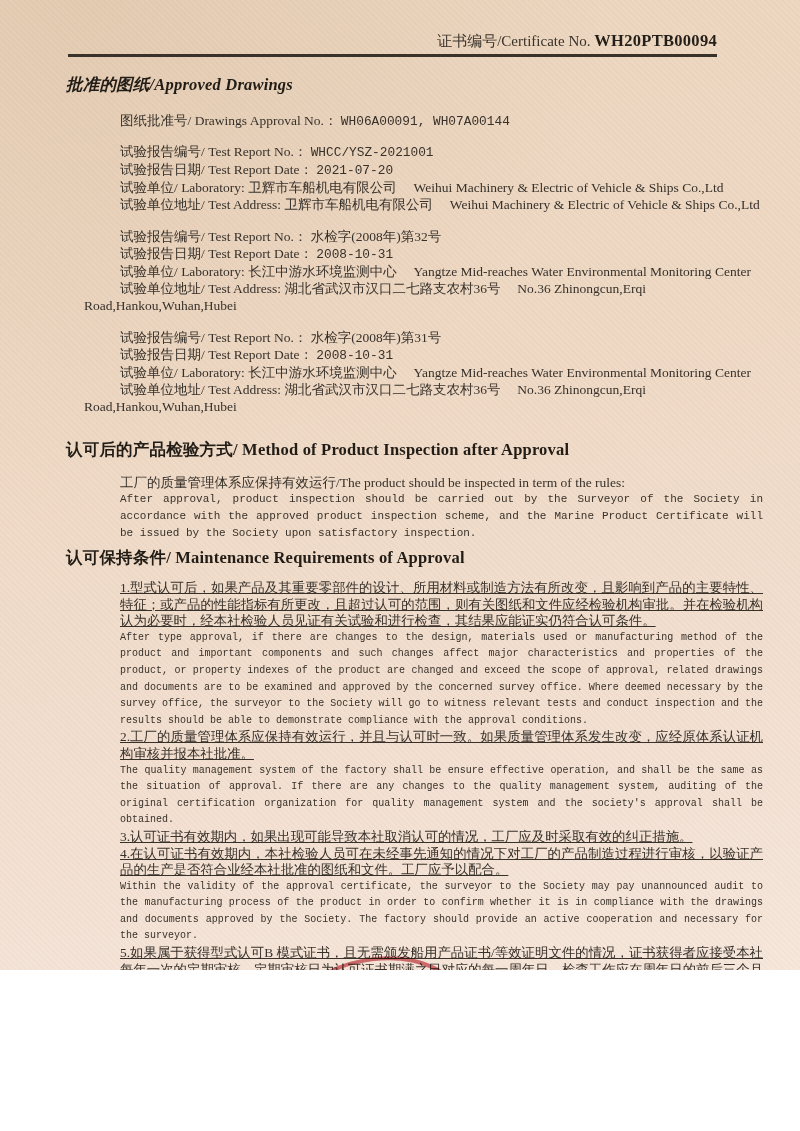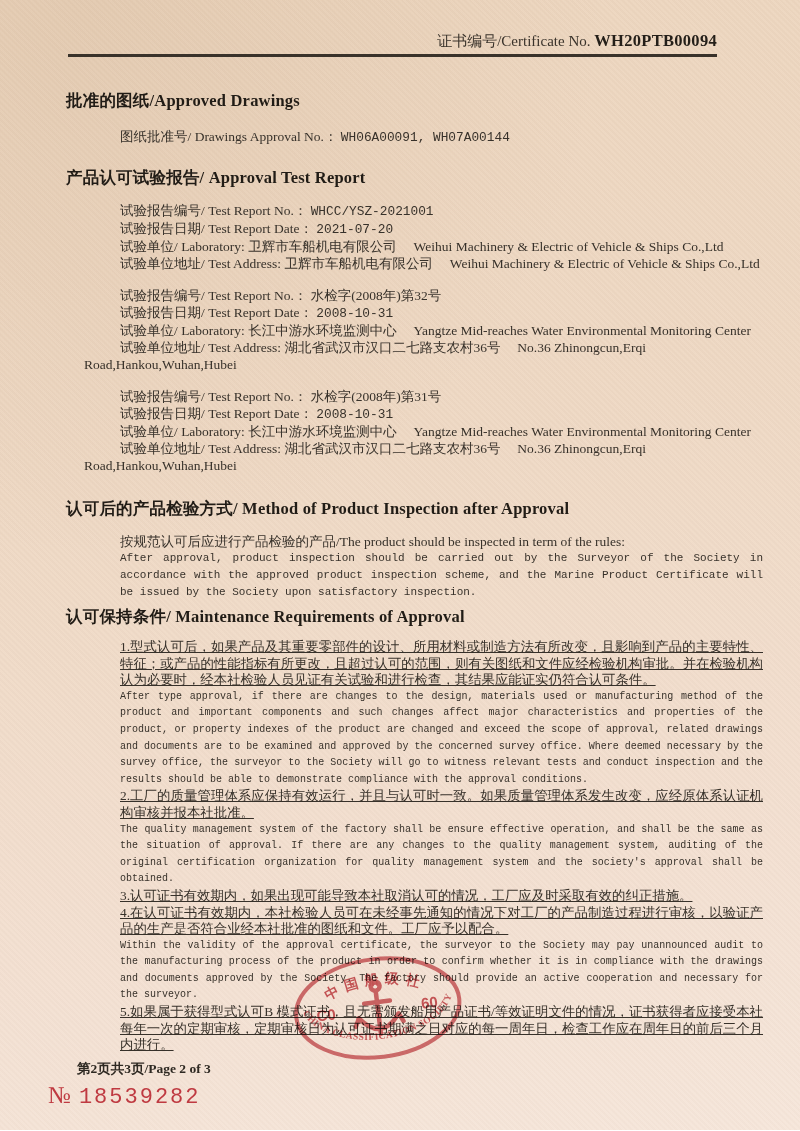--- a/index.html
+++ b/index.html
@@ -3,21 +3,21 @@
 <meta charset="utf-8">
 <style>
   * { margin:0; padding:0; box-sizing:border-box; }
   html,body { width:800px; }
   body{
     font-family:"Liberation Serif","DejaVu Serif",serif;
     color:#37312a;
   }
   .page{
     position:relative;
-    width:800px; height:1130px;
+    width:800px; height:970px;
     overflow:hidden;
     background:
       radial-gradient(120% 90% at 10% 0%, rgba(146,104,62,0.10), rgba(146,104,62,0) 55%),
       repeating-linear-gradient(45deg, rgba(255,255,255,0.045) 0 2px, rgba(0,0,0,0.012) 2px 4px),
       linear-gradient(170deg,#ecd5bd 0%, #eed8c3 40%, #f3e0d1 78%, #f6e6da 100%);
   }
 
   
   .cert-line{
     padding-top:31px;
@@ -33,21 +33,21 @@
     background:#39322a;
   }
 
   h2.sec{
     margin-left:66px;
     font-size:16.5px;
     color:#211c16;
     font-weight:bold;
     letter-spacing:.2px;
   }
-  .sec-drawings{ margin-top:33px; }
+  .sec-drawings{ margin-top:17px;font-style:italic; }
   .sec-report{ margin-top:21px; }
   .sec-method{ margin-top:24px; }
   .sec-maint{ margin-top:5px; }
 
   .content{ margin-left:84px; width:679px; font-size:13.5px; line-height:17px; }
 
   .drawings-line{ margin-top:16px; padding-left:36px; }
   .mono, .val{ font-family:"Liberation Mono","DejaVu Sans Mono",monospace; font-size:12.8px; }
 
   .reports{ margin-top:13px; }
@@ -108,21 +108,20 @@
   </div>
   <div class="rule"></div>
 
   <h2 class="sec sec-drawings">批准的图纸/Approved Drawings</h2>
   <div class="content">
     <div class="drawings-line">
       <span>图纸批准号/ Drawings Approval No.： </span><span class="val">WH06A00091, WH07A00144</span>
     </div>
   </div>
 
-  <h2 class="sec sec-report">产品认可试验报告/ Approval Test Report</h2>
   <div class="content reports">
 
     <div class="report">
       <div class="row"><span>试验报告编号/ Test Report No.： </span><span class="val">WHCC/YSZ-2021001</span></div>
       <div class="row"><span>试验报告日期/ Test Report Date： </span><span class="val">2021-07-20</span></div>
       <div class="row"><span>试验单位/ Laboratory: </span><span>卫辉市车船机电有限公司　 Weihui Machinery &amp; Electric of Vehicle &amp; Ships Co.,Ltd</span></div>
       <div class="row-wrap"><span>试验单位地址/ Test Address: </span><span>卫辉市车船机电有限公司　 Weihui Machinery &amp; Electric of Vehicle &amp; Ships Co.,Ltd</span></div>
     </div>
 
     <div class="report">
@@ -135,21 +134,21 @@
     <div class="report">
       <div class="row"><span>试验报告编号/ Test Report No.： </span><span>水检字(2008年)第31号</span></div>
       <div class="row"><span>试验报告日期/ Test Report Date： </span><span class="val">2008-10-31</span></div>
       <div class="row"><span>试验单位/ Laboratory: </span><span>长江中游水环境监测中心　 Yangtze Mid-reaches Water Environmental Monitoring Center</span></div>
       <div class="row-wrap"><span>试验单位地址/ Test Address: </span><span>湖北省武汉市汉口二七路支农村36号　 No.36 Zhinongcun,Erqi Road,Hankou,Wuhan,Hubei</span></div>
     </div>
   </div>
 
   <h2 class="sec sec-method">认可后的产品检验方式/ Method of Product Inspection after Approval</h2>
   <div class="content method-body">
-    <div class="jp">按规范认可后应进行产品检验的产品/The product should be inspected in term of the rules:</div>
+    <div class="jp">工厂的质量管理体系应保持有效运行/The product should be inspected in term of the rules:</div>
     <div class="jp para-en">After approval, product inspection should be carried out by the Surveyor of the Society in accordance with the approved product inspection scheme, and the Marine Product Certificate will be issued by the Society upon satisfactory inspection.</div>
   </div>
 
   <h2 class="sec sec-maint">认可保持条件/ Maintenance Requirements of Approval</h2>
   <div class="content maint-body">
     <div class="maint-item">
       <div class="cn">1.型式认可后，如果产品及其重要零部件的设计、所用材料或制造方法有所改变，且影响到产品的主要特性、特征；或产品的性能指标有所更改，且超过认可的范围，则有关图纸和文件应经检验机构审批。并在检验机构认为必要时，经本社检验人员见证有关试验和进行检查，其结果应能证实仍符合认可条件。</div>
       <div class="en">After type approval, if there are changes to the design, materials used or manufacturing method of the product and important components and such changes affect major characteristics and properties of the product, or property indexes of the product are changed and exceed the scope of approval, related drawings and documents are to be examined and approved by the concerned survey office. Where deemed necessary by the survey office, the surveyor to the Society will go to witness relevant tests and conduct inspection and the results should be able to demonstrate compliance with the approval conditions.</div>
     </div>
     <div class="maint-item">

